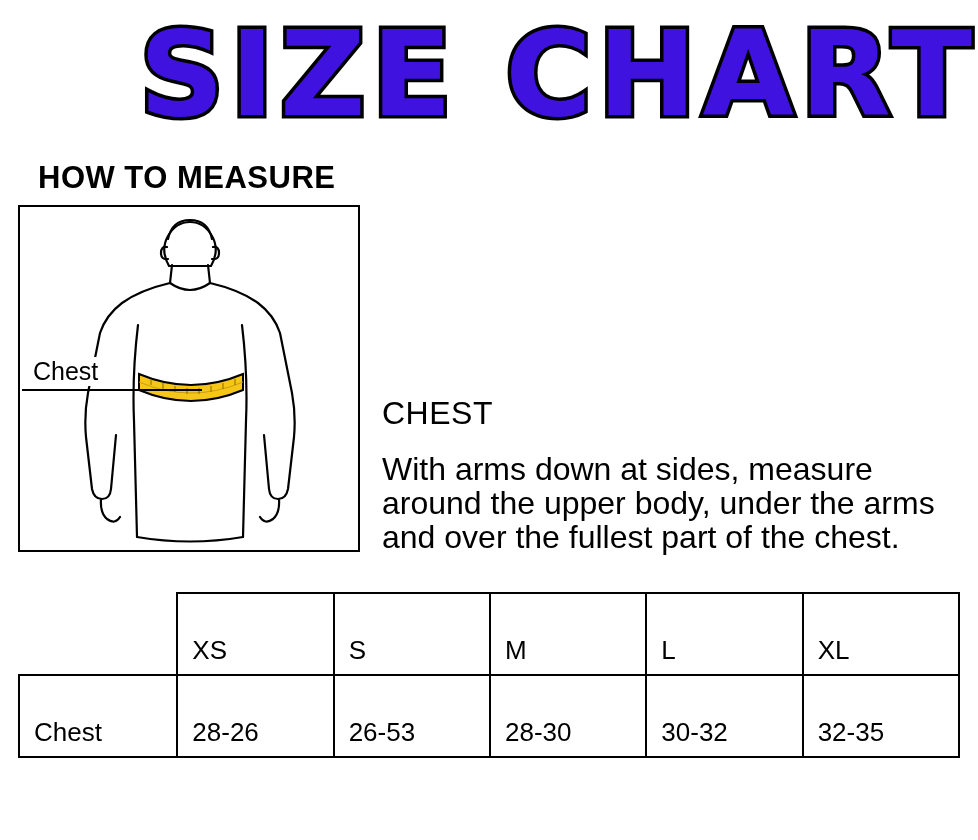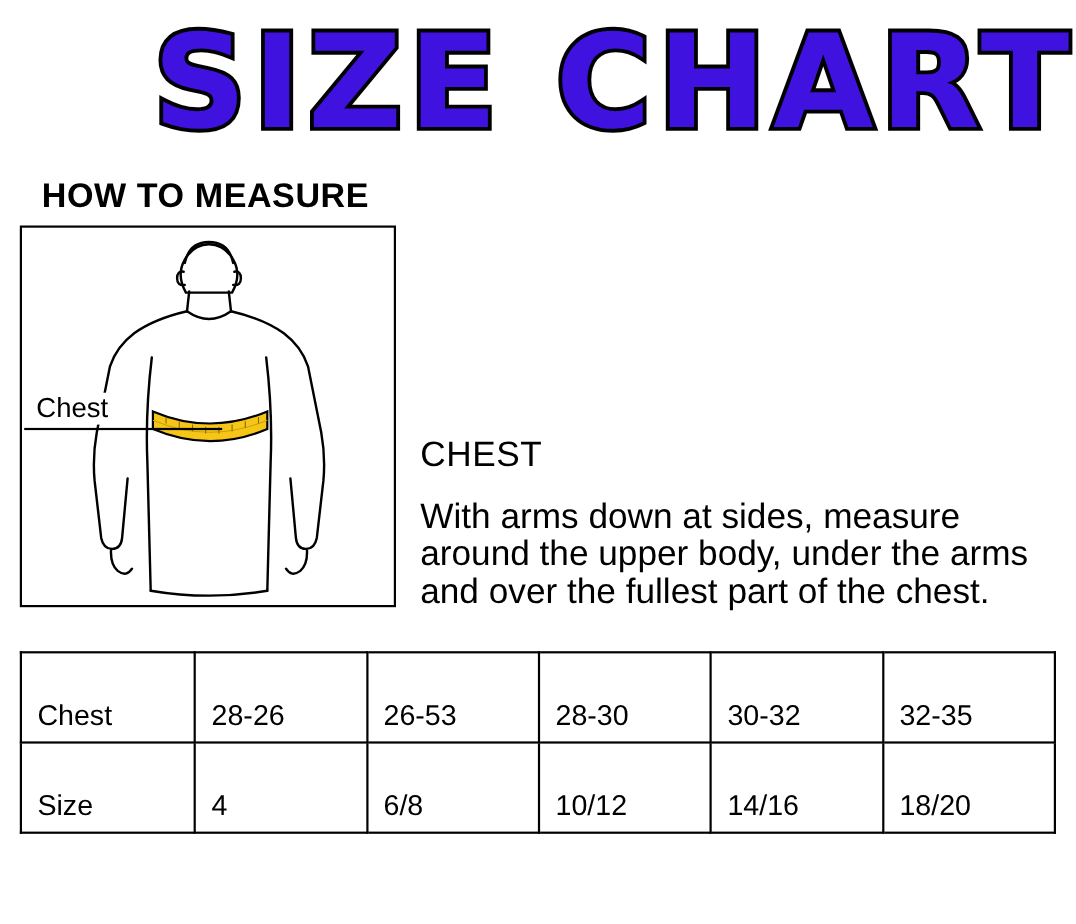--- a/index.html
+++ b/index.html
@@ -207,30 +207,30 @@
 <table id="size-table">
   <colgroup>
     <col class="label-col">
     <col class="size-col">
       <col class="size-col">
       <col class="size-col">
       <col class="size-col">
       <col class="size-col">
   </colgroup>
   <tbody>
+    <tr class="header-row">
+      <td class="corner-cell"></td>
+      <td>XS</td>
+      <td>S</td>
+      <td>M</td>
+      <td>L</td>
+      <td>XL</td>
+    </tr>
     <tr>
       <td>Chest</td>
       <td>28-26</td>
       <td>26-53</td>
       <td>28-30</td>
       <td>30-32</td>
       <td>32-35</td>
     </tr>
-    <tr>
-      <td>Size</td>
-      <td>4</td>
-      <td>6/8</td>
-      <td>10/12</td>
-      <td>14/16</td>
-      <td>18/20</td>
-    </tr>
   </tbody>
 </table>
 
 </body></html>

